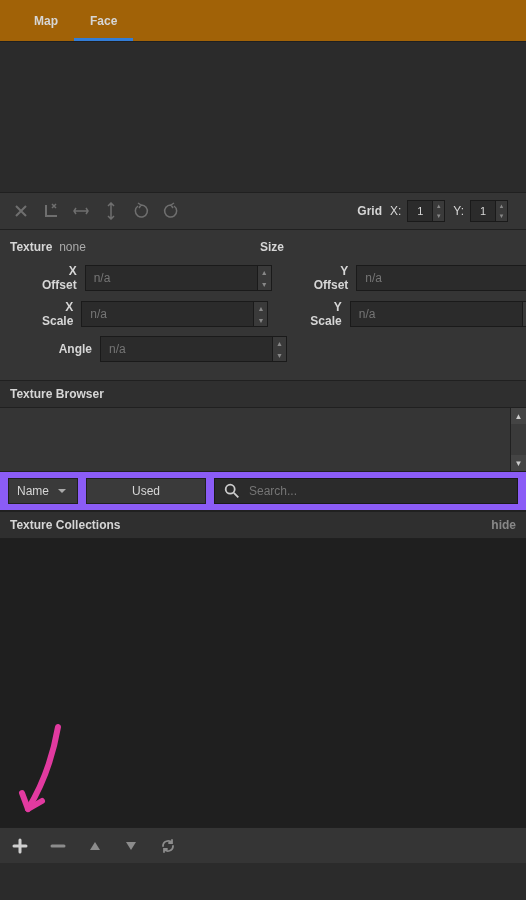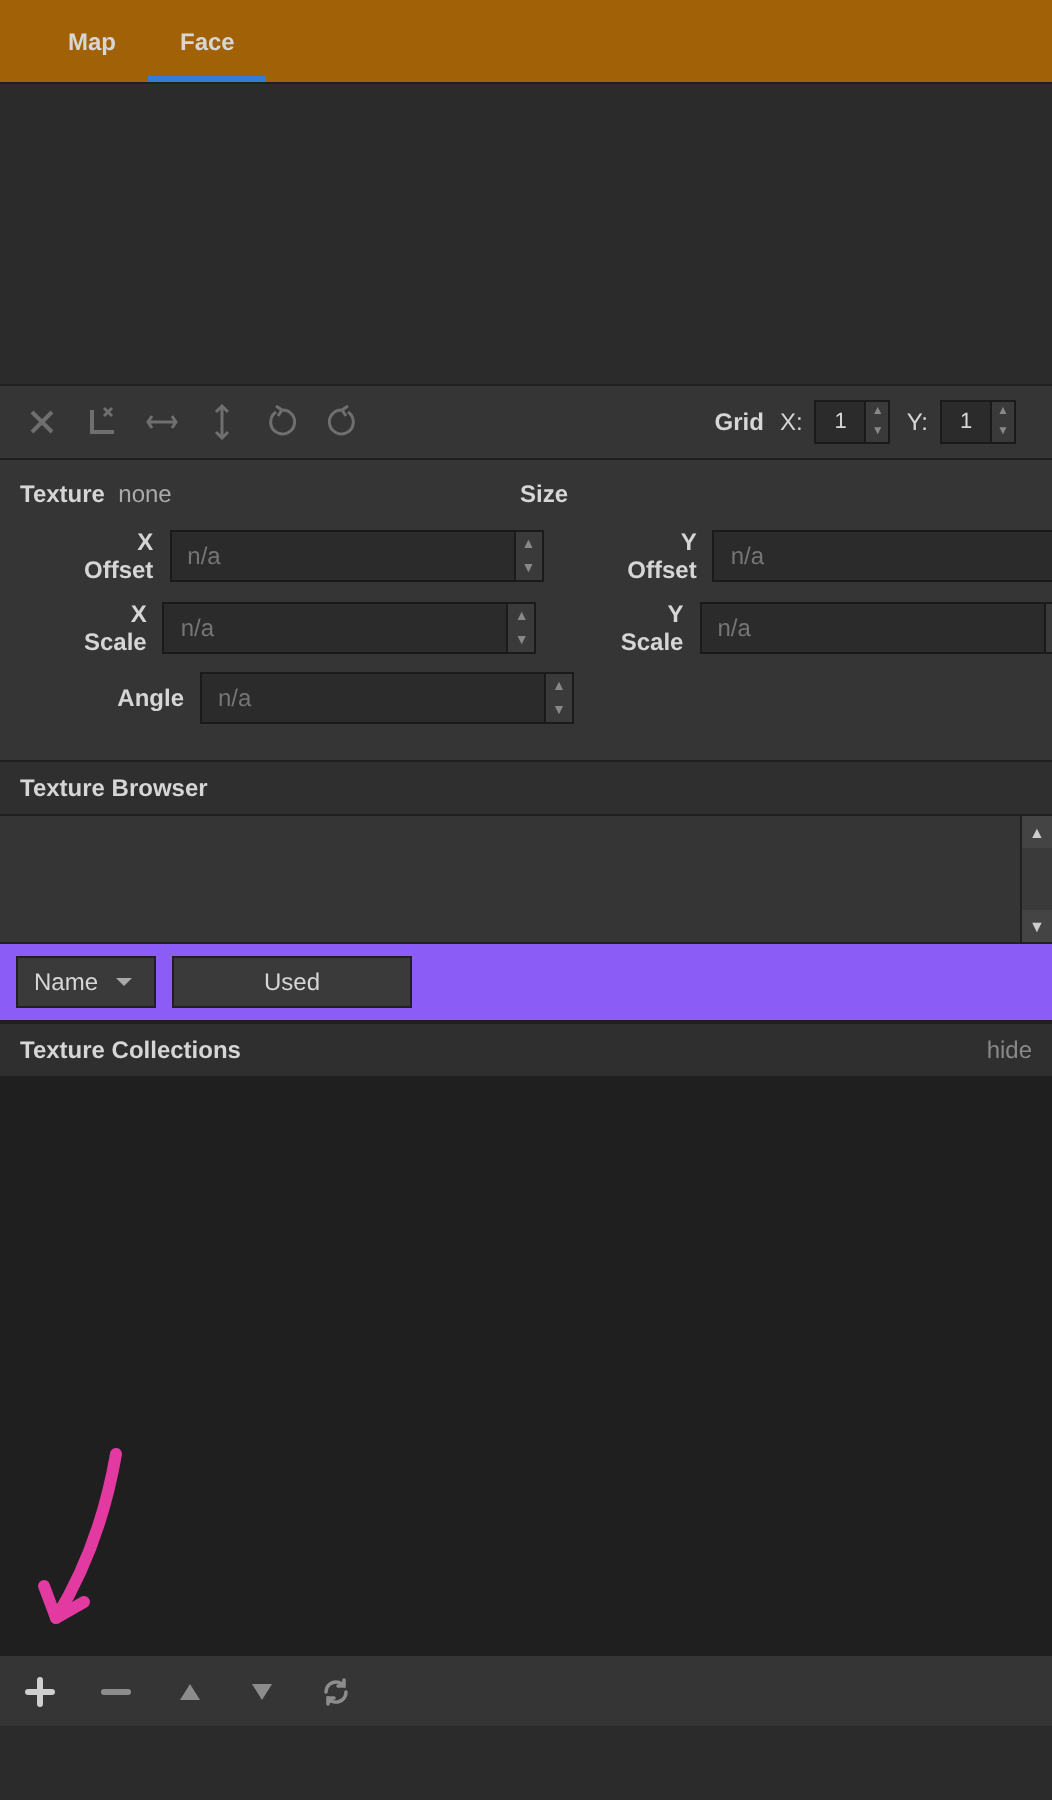--- a/index.html
+++ b/index.html
@@ -81,21 +81,21 @@
   .section-header {
     background: #2f2f2f;
     color: #d6d6d6;
     font-weight: bold;
     padding: 6px 10px;
     border-top: 1px solid #202020;
     border-bottom: 1px solid #202020;
     display: flex;
     align-items: flex-end;
   }
-  .section-header .right-link { margin-left:auto; color:#888; font-weight:normal; cursor:pointer; }
+  .section-header .right-link { margin-left:auto; color:#888; font-weight:bold; cursor:pointer; }
   .texture-browser {
     background: #353535; height: 64px; position: relative;
     border-bottom: 1px solid #202020;
     display:flex;
   }
   .tb-scroll { width: 16px; background:#3a3a3a; border-left:1px solid #202020; margin-left:auto; display:flex; flex-direction:column;}
   .tb-scroll-btn { height:16px; background:#444; display:flex; align-items:center; justify-content:center; font-size:8px; color:#ccc; cursor:pointer;}
   .tb-scroll-track { flex:1; }
   .tb-ctrlrow {
     display:flex; gap:8px; padding:6px 8px; background:#8b5cf6; align-items:flex-end;
@@ -251,20 +251,27 @@
   </div>
 </div>
 <div class="tb-ctrlrow">
   <div class="dropdown">
     <span>Name</span>
     <svg viewBox="0 0 10 10">
         <path d="M1 3l4 4 4-4" fill="currentColor"></path>
       </svg>
   </div>
   <div class="btn">Used</div>
+  <div class="search-wrap">
+    <svg viewBox="0 0 20 20">
+        <circle cx="8" cy="8" r="5" stroke="currentColor" stroke-width="2" fill="none"></circle>
+        <path d="M12 12l5 5" stroke="currentColor" stroke-width="2"></path>
+      </svg>
+    <input placeholder="Search..." style="">
+  </div>
 </div>
 
 <div class="section-header">
   <span>Texture Collections</span>
   <span class="right-link">hide</span>
 </div>
 <div class="collections-body">
   <svg class="arrow-annotation" width="60" height="100" viewBox="0 0 60 100">
     <path d="M 46 4 Q 38 50 16 86" stroke="#e23aa0" stroke-width="6" fill="none" stroke-linecap="round"></path>
     <path d="M 16 86 L 10 70 M 16 86 L 30 78" stroke="#e23aa0" stroke-width="6" fill="none" stroke-linecap="round"></path>

